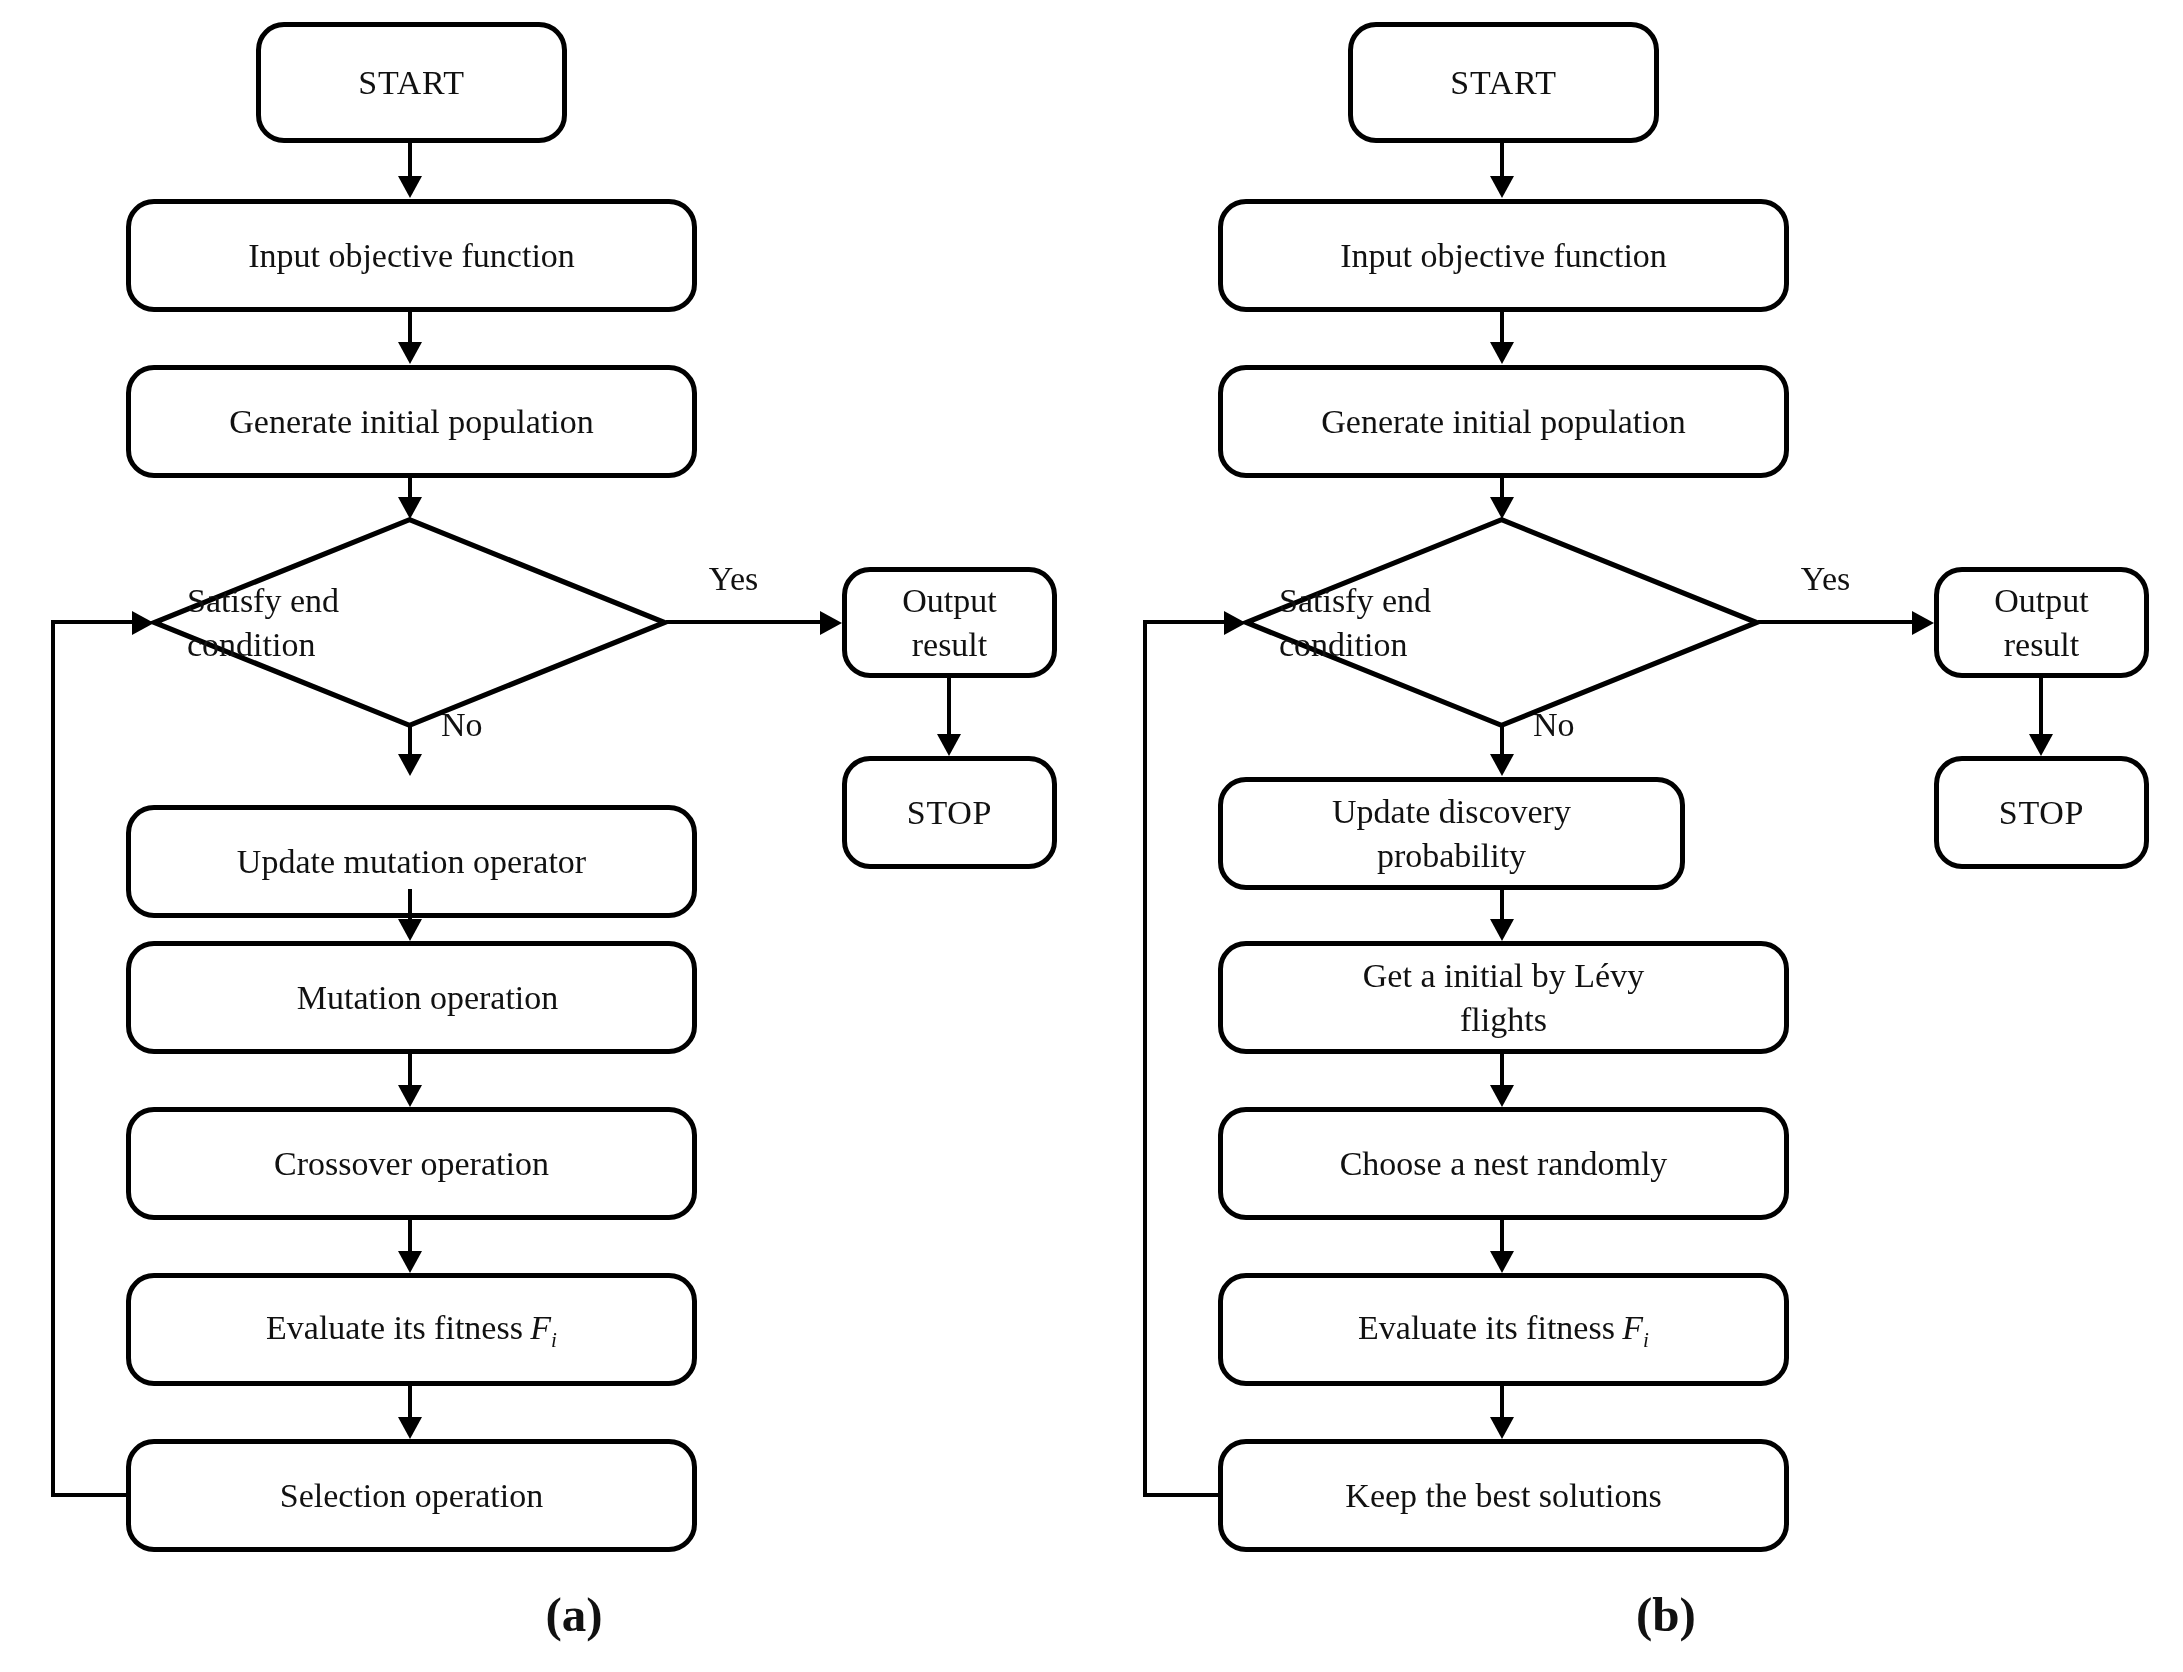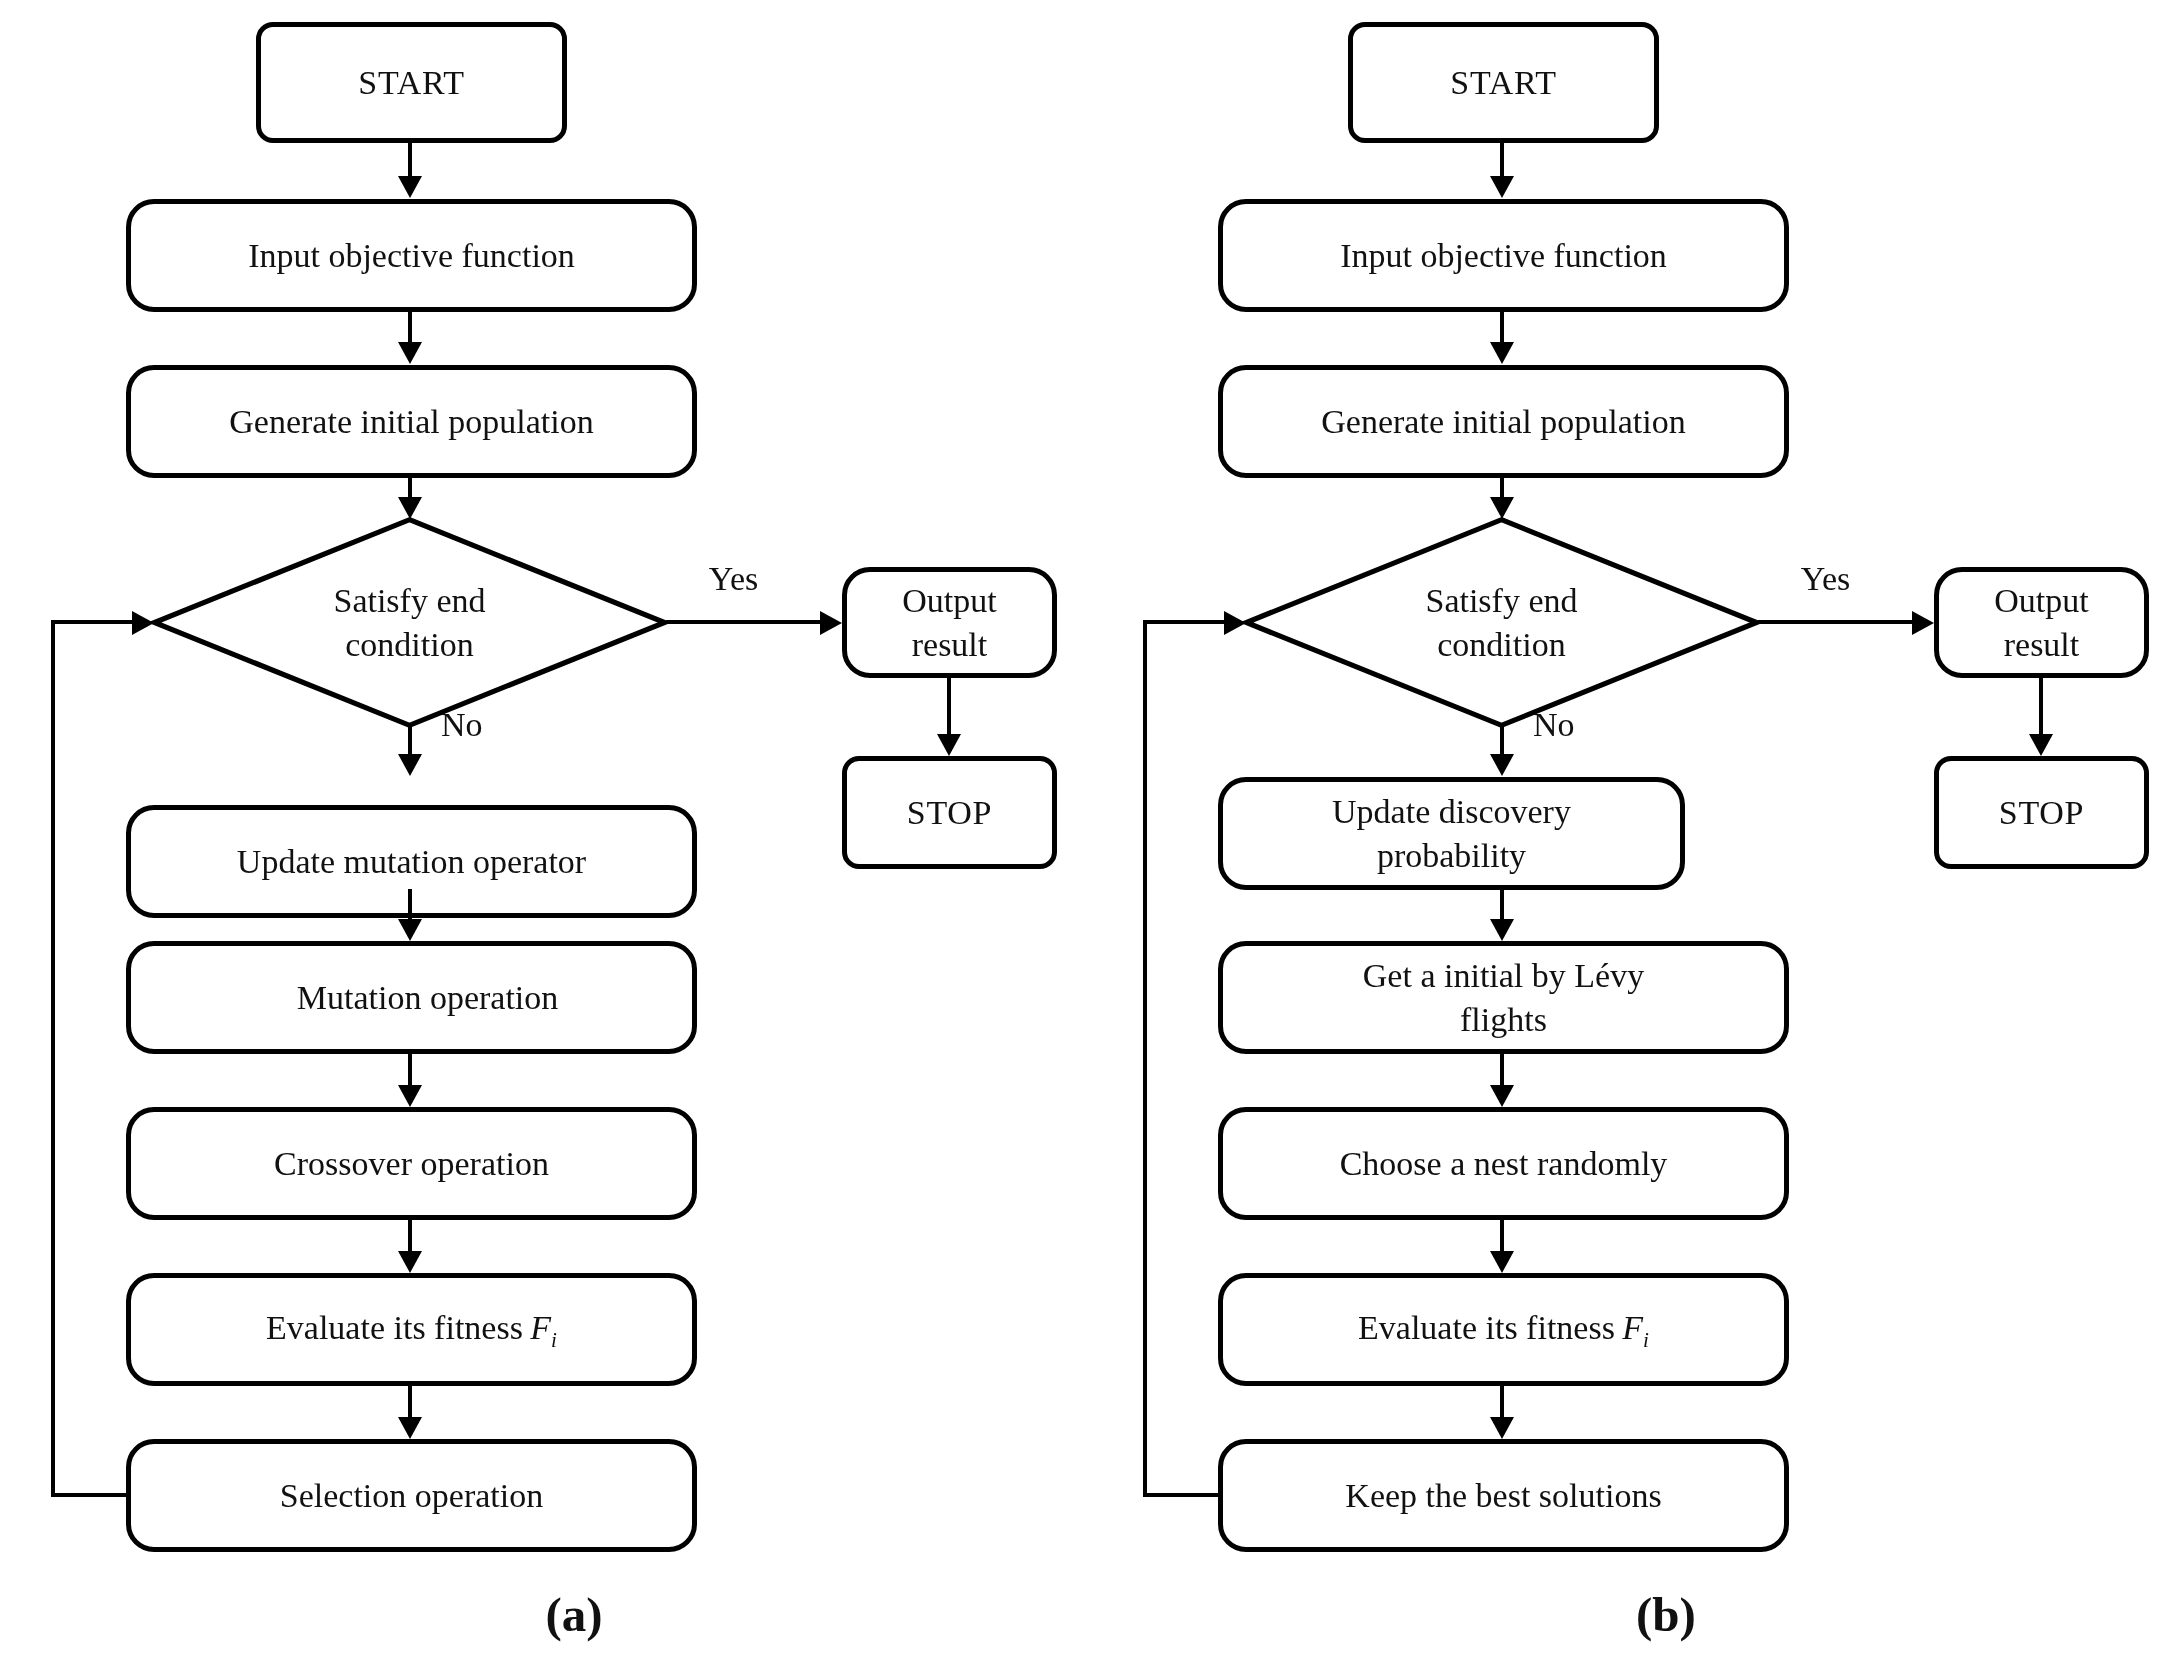--- a/index.html
+++ b/index.html
@@ -15,36 +15,36 @@
   #chart-a{left:0;}
   #chart-b{left:1092px;}
 
   .box{
     position:absolute;box-sizing:border-box;
     background:#ffffff;border:5.2px solid #000000;border-radius:28px;
     display:flex;flex-direction:column;align-items:center;justify-content:center;
     text-align:center;font-size:34px;line-height:1.28;
   }
   .box .line{display:block;}
-  .caps{letter-spacing:0.7px;border-radius:17px;}
+  .caps{letter-spacing:0.7px;}
 
   .vline{position:absolute;width:4.4px;background:#000000;}
   .hline{position:absolute;height:4.4px;background:#000000;}
 
   .ah-down{position:absolute;width:0;height:0;
     border-left:12px solid transparent;border-right:12px solid transparent;
     border-top:22px solid #000000;}
   .ah-right{position:absolute;width:0;height:0;
     border-top:12px solid transparent;border-bottom:12px solid transparent;
     border-left:22px solid #000000;}
 
   .dsvg{position:absolute;left:150px;top:516px;}
   .dtext{
     position:absolute;left:187px;top:560px;width:445px;height:126px;
-    display:flex;flex-direction:column;align-items:center;justify-content:center;
+    display:flex;flex-direction:column;align-items:flex-start;justify-content:center;
     text-align:center;font-size:34px;line-height:1.3;
   }
   .edge-label{position:absolute;font-size:34px;}
   .caption{
     position:absolute;left:426px;top:1586px;width:296px;
     text-align:center;font-size:49px;font-weight:bold;
   }
   .fit{white-space:nowrap;}
   .fit i{font-style:italic;padding-left:7.4px;}
   .fit sub{font-style:italic;font-size:0.62em;}

